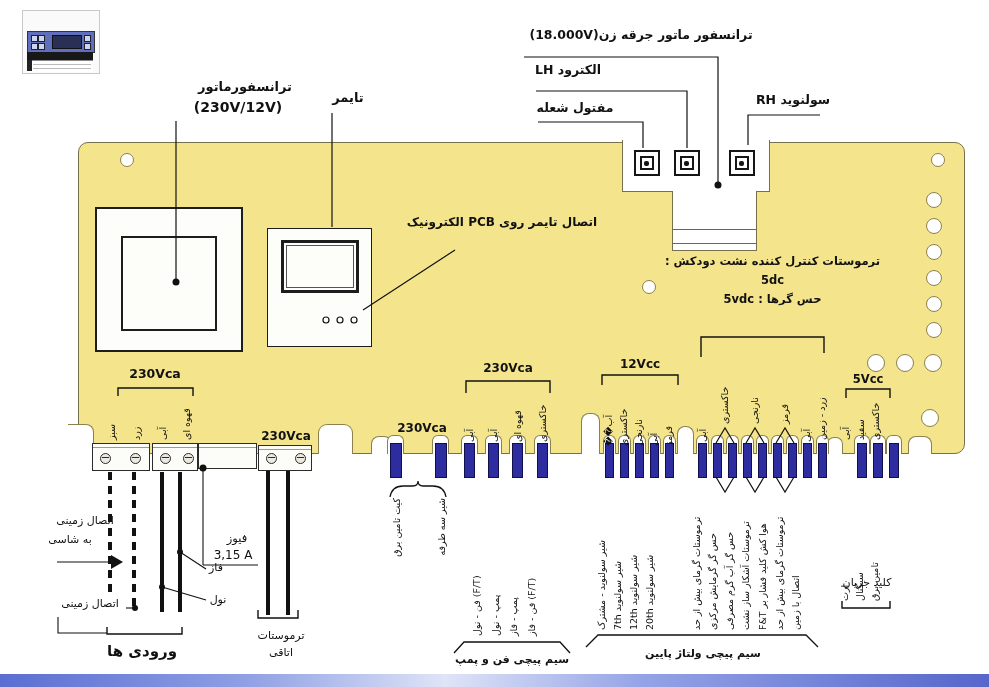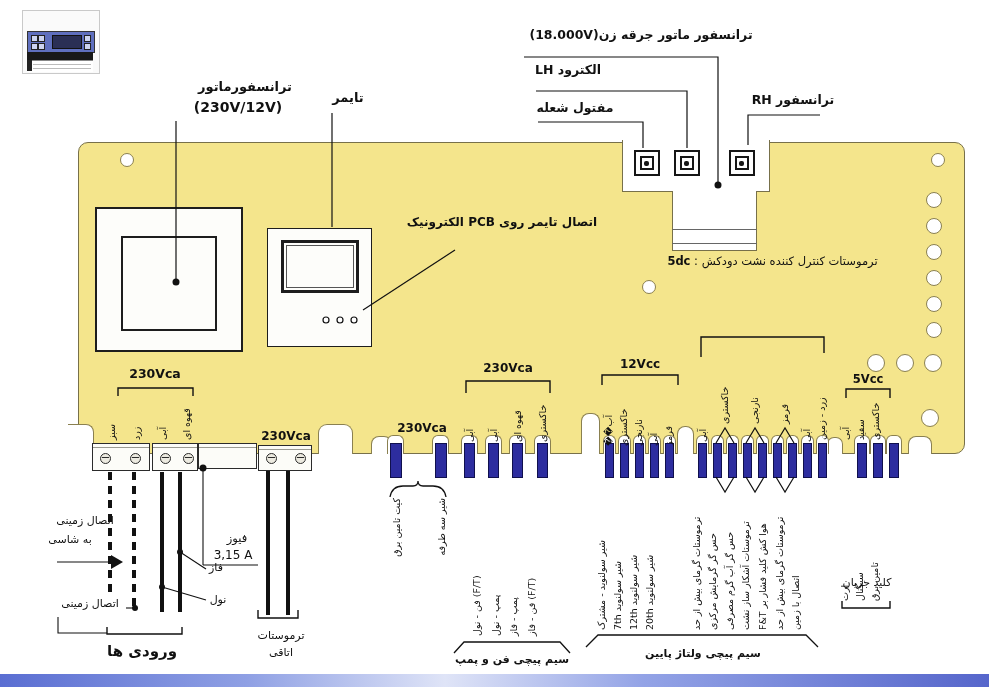--- a/index.html
+++ b/index.html
@@ -34,21 +34,21 @@
   .lab{position:absolute;white-space:nowrap;transform:translateX(-50%);font-size:11px;line-height:1.15;text-align:right;}
   .rtl{direction:rtl;unicode-bidi:isolate;}
   .b{font-weight:bold;}
   .vl{position:absolute;width:100px;height:12px;line-height:12px;font-size:9.5px;direction:rtl;
       white-space:nowrap;transform:rotate(-90deg);}
   .vl2{position:absolute;width:150px;height:12px;line-height:12px;font-size:9.5px;direction:rtl;
        white-space:nowrap;transform:rotate(-90deg);}
   .aend{text-align:left;}   
   .astart{text-align:right;}
   .notes{position:absolute;left:655px;top:252px;width:235px;text-align:center;direction:rtl;
-         font-size:11.5px;font-weight:normal;line-height:19px;}
+         font-size:11.5px;font-weight:bold;line-height:19px;}
   
   .strip{position:absolute;left:0;top:674px;width:989px;height:13px;
          background:linear-gradient(90deg,#5a6ed2 0%,#8fa0e4 25%,#dfe4f7 45%,#93a3e6 65%,#5666cb 100%);}
   
   .thumb{position:absolute;left:22px;top:10px;width:76px;height:62px;background:#fafafa;border:1px solid #c9c9c9;}
   .thumb .panel{position:absolute;left:4px;top:20px;width:66px;height:20px;background:#5f6fbe;border:1px solid #333;}
   .thumb .disp{position:absolute;left:24px;top:3px;width:28px;height:12px;background:#2a2f55;border:1px solid #111;}
   .thumb .sq{position:absolute;width:5px;height:5px;background:#cdd4f0;border:0.5px solid #222;}
   .thumb .band{position:absolute;left:4px;top:41px;width:66px;height:8px;background:#181818;}
   .thumb .tbl{position:absolute;left:4px;top:49px;width:66px;height:11px;background:#fff;border-top:1px solid #888;}
@@ -256,25 +256,26 @@
   </g>
   <polygon points="111,555 123,562 111,569" fill="#111"></polygon>
 </svg>
 
 <div class="lab rtl b" style="left:245px;top:80px;font-size:13px;">ترانسفورماتور</div>
 <div class="lab b" style="left:238px;top:99px;font-size:14px;">(230V/12V)</div>
 <div class="lab rtl b" style="left:348px;top:91px;font-size:13px;">تایمر</div>
 <div class="lab rtl b" style="left:641px;top:28px;font-size:12.5px;">ترانسفور ماتور جرقه زن(18.000V)</div>
 <div class="lab rtl b" style="left:568px;top:63px;font-size:12.5px;">الکترود LH</div>
 <div class="lab rtl b" style="left:575px;top:101px;font-size:12.5px;">مفتول شعله</div>
-<div class="lab rtl b" style="left:793px;top:93px;font-size:12.5px;">ترانسفور RH</div>
+<div class="lab rtl b" style="left:793px;top:93px;font-size:12.5px;">سولنوید RH</div>
 <div class="lab rtl b" style="left:502px;top:216px;font-size:12px;">اتصال تایمر روی PCB الکترونیک</div>
 
 <div class="notes">
   <div><span>ترموستات کنترل کننده نشت دودکش</span> : <b>5dc</b></div>
+  <div><span>حس گرها</span> : <b>5vdc</b></div>
 </div>
 
 <div class="lab b" style="left:155px;top:367px;font-size:12.5px;">230Vca</div>
 <div class="lab b" style="left:286px;top:430px;font-size:12px;">230Vca</div>
 <div class="lab b" style="left:422px;top:422px;font-size:12px;">230Vca</div>
 <div class="lab b" style="left:508px;top:362px;font-size:12px;">230Vca</div>
 <div class="lab b" style="left:640px;top:358px;font-size:12px;">12Vcc</div>
 <div class="lab b" style="left:868px;top:373px;font-size:11.5px;">5Vcc</div>
 
 <div class="vl aend" style="left:62px;top:384px;">سبز</div>

